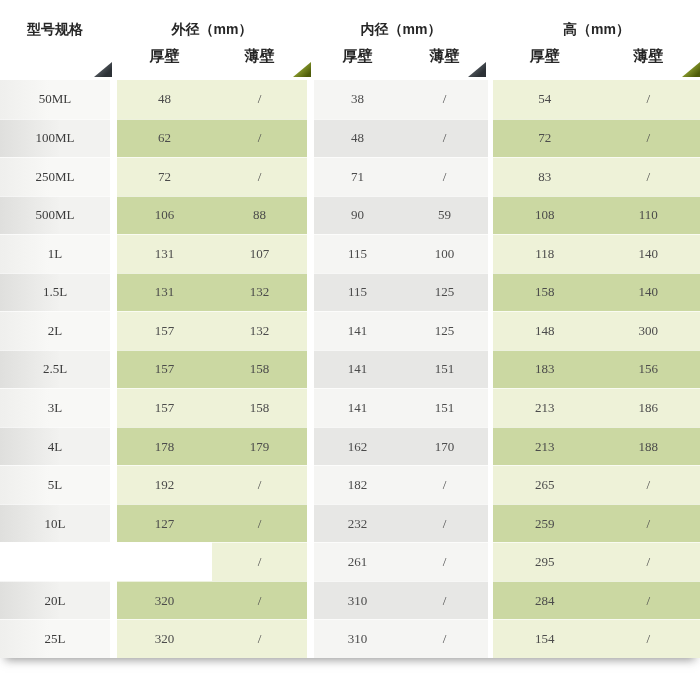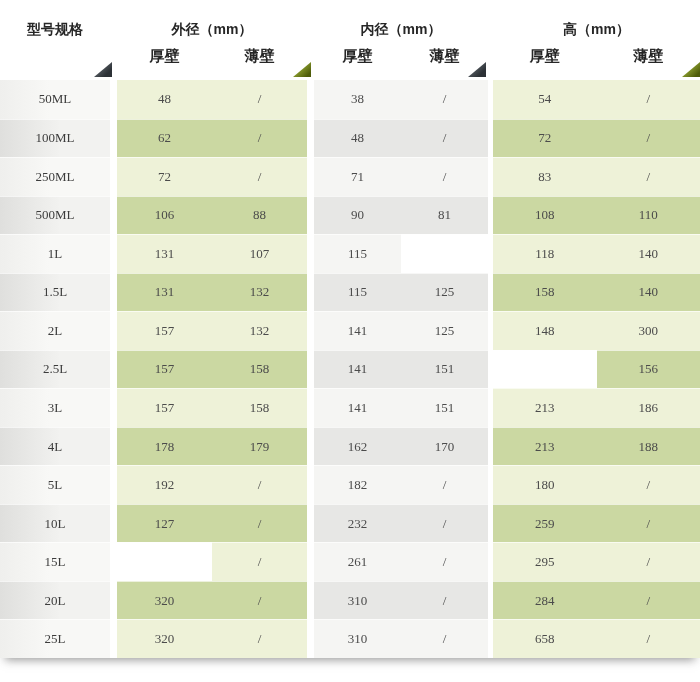--- a/index.html
+++ b/index.html
@@ -174,30 +174,31 @@
         <div class="cell cell-id-thin">/</div>
         <div class="cell cell-h-thick">83</div>
         <div class="cell cell-h-thin">/</div>
       </div>
 
       <div class="trow dk">
         <div class="cell cell-model">500ML</div>
         <div class="cell cell-od-thick">106</div>
         <div class="cell cell-od-thin">88</div>
         <div class="cell cell-id-thick">90</div>
-        <div class="cell cell-id-thin">81</div>
+        <div class="cell cell-id-thin">59</div>
         <div class="cell cell-h-thick">108</div>
         <div class="cell cell-h-thin">110</div>
       </div>
 
       <div class="trow lt">
         <div class="cell cell-model">1L</div>
         <div class="cell cell-od-thick">131</div>
         <div class="cell cell-od-thin">107</div>
         <div class="cell cell-id-thick">115</div>
+        <div class="cell cell-id-thin">100</div>
         <div class="cell cell-h-thick">118</div>
         <div class="cell cell-h-thin">140</div>
       </div>
 
       <div class="trow dk">
         <div class="cell cell-model">1.5L</div>
         <div class="cell cell-od-thick">131</div>
         <div class="cell cell-od-thin">132</div>
         <div class="cell cell-id-thick">115</div>
         <div class="cell cell-id-thin">125</div>
@@ -214,20 +215,21 @@
         <div class="cell cell-h-thick">148</div>
         <div class="cell cell-h-thin">300</div>
       </div>
 
       <div class="trow dk">
         <div class="cell cell-model">2.5L</div>
         <div class="cell cell-od-thick">157</div>
         <div class="cell cell-od-thin">158</div>
         <div class="cell cell-id-thick">141</div>
         <div class="cell cell-id-thin">151</div>
+        <div class="cell cell-h-thick">183</div>
         <div class="cell cell-h-thin">156</div>
       </div>
 
       <div class="trow lt">
         <div class="cell cell-model">3L</div>
         <div class="cell cell-od-thick">157</div>
         <div class="cell cell-od-thin">158</div>
         <div class="cell cell-id-thick">141</div>
         <div class="cell cell-id-thin">151</div>
         <div class="cell cell-h-thick">213</div>
@@ -243,36 +245,35 @@
         <div class="cell cell-h-thick">213</div>
         <div class="cell cell-h-thin">188</div>
       </div>
 
       <div class="trow lt">
         <div class="cell cell-model">5L</div>
         <div class="cell cell-od-thick">192</div>
         <div class="cell cell-od-thin">/</div>
         <div class="cell cell-id-thick">182</div>
         <div class="cell cell-id-thin">/</div>
-        <div class="cell cell-h-thick">180</div>
+        <div class="cell cell-h-thick">265</div>
         <div class="cell cell-h-thin">/</div>
       </div>
 
       <div class="trow dk">
         <div class="cell cell-model">10L</div>
         <div class="cell cell-od-thick">127</div>
         <div class="cell cell-od-thin">/</div>
         <div class="cell cell-id-thick">232</div>
         <div class="cell cell-id-thin">/</div>
         <div class="cell cell-h-thick">259</div>
         <div class="cell cell-h-thin">/</div>
       </div>
 
       <div class="trow lt">
-        <div class="cell cell-model">15L</div>
         <div class="cell cell-od-thin">/</div>
         <div class="cell cell-id-thick">261</div>
         <div class="cell cell-id-thin">/</div>
         <div class="cell cell-h-thick">295</div>
         <div class="cell cell-h-thin">/</div>
       </div>
 
       <div class="trow dk">
         <div class="cell cell-model">20L</div>
         <div class="cell cell-od-thick">320</div>
@@ -282,19 +283,19 @@
         <div class="cell cell-h-thick">284</div>
         <div class="cell cell-h-thin">/</div>
       </div>
 
       <div class="trow lt">
         <div class="cell cell-model">25L</div>
         <div class="cell cell-od-thick">320</div>
         <div class="cell cell-od-thin">/</div>
         <div class="cell cell-id-thick">310</div>
         <div class="cell cell-id-thin">/</div>
-        <div class="cell cell-h-thick">658</div>
+        <div class="cell cell-h-thick">154</div>
         <div class="cell cell-h-thin">/</div>
       </div>
     </div>
 
   </div>
 </div>
 
 </body></html>

